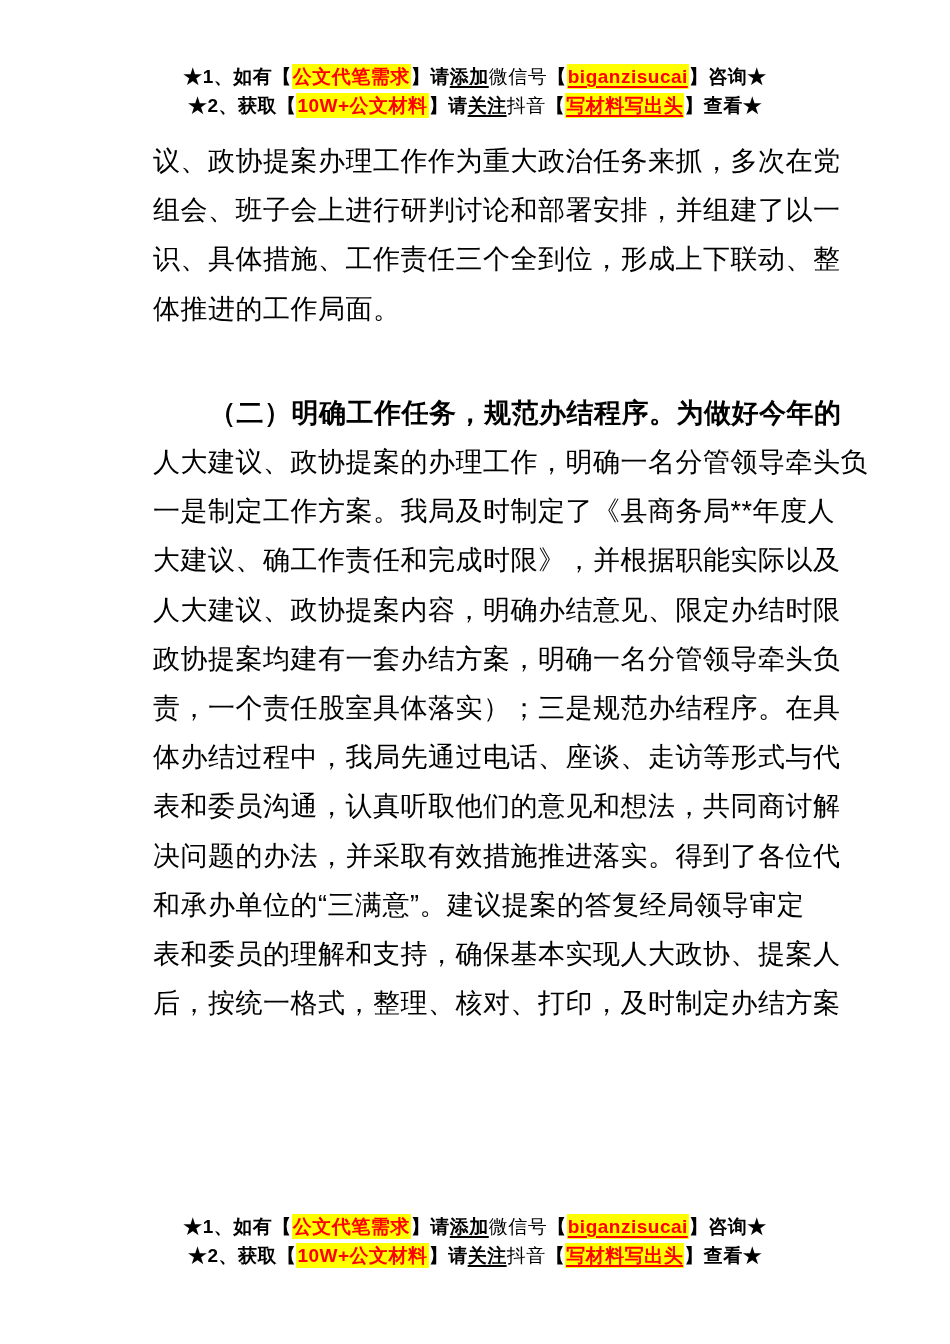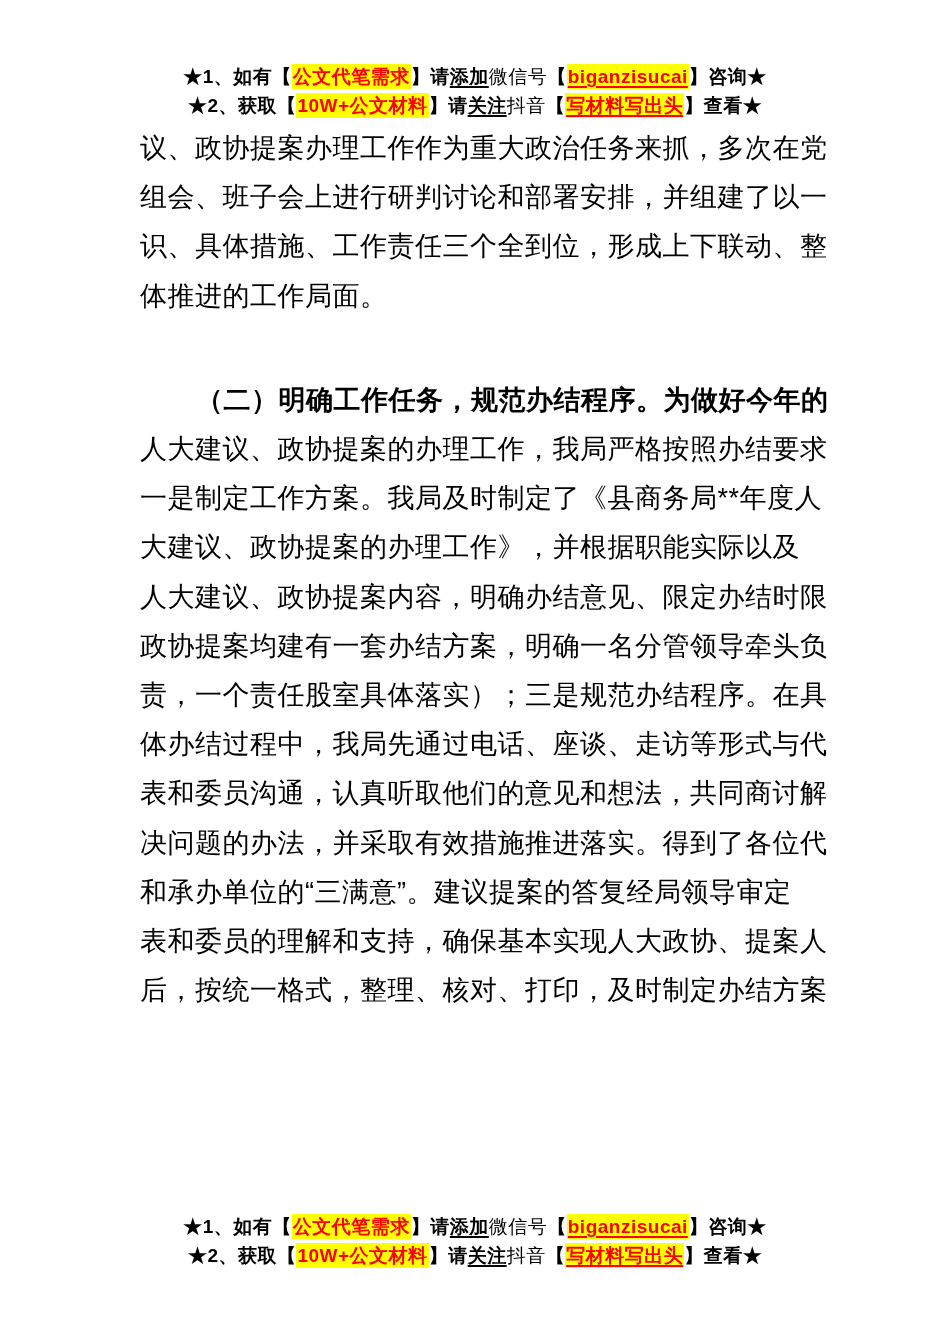--- a/index.html
+++ b/index.html
@@ -30,21 +30,21 @@
   .seg-rhu{font-weight:700;color:#ff0000;background:#ffff00;padding:2px 1px;text-decoration:underline;text-underline-offset:3px;text-decoration-thickness:2px;}
   
   .doc-body{
     position:absolute;
     left:137px;top:121px;width:700px;
     font-size:27px;line-height:49.2px;
     font-weight:400;
     color:#000;
     letter-spacing:0.5px;
   }
-  .para{margin:3px;}
+  .para{margin:16px;}
   .para + .para{margin-top:55px;}
   .bline{white-space:nowrap;}
   .indent-first .bline:first-child{text-indent:56px;font-weight:bold;}
 </style>
 </head>
 <body>
 
 <div class="page">
 
   <div class="promo" style="top:62px;">
@@ -54,23 +54,23 @@
 
   <div class="doc-body" id="doc-body">
       <div class="para">
         <div class="bline">议、政协提案办理工作作为重大政治任务来抓，多次在党</div>
         <div class="bline">组会、班子会上进行研判讨论和部署安排，并组建了以一</div>
         <div class="bline">识、具体措施、工作责任三个全到位，形成上下联动、整</div>
         <div class="bline">体推进的工作局面。</div>
       </div>
       <div class="para indent-first">
         <div class="bline">（二）明确工作任务，规范办结程序。为做好今年的</div>
-        <div class="bline">人大建议、政协提案的办理工作，我局严格按照办结要求</div>
+        <div class="bline">人大建议、政协提案的办理工作，明确一名分管领导牵头负</div>
         <div class="bline">一是制定工作方案。我局及时制定了《县商务局**年度人</div>
-        <div class="bline">大建议、政协提案的办理工作》，并根据职能实际以及</div>
+        <div class="bline">大建议、确工作责任和完成时限》，并根据职能实际以及</div>
         <div class="bline">人大建议、政协提案内容，明确办结意见、限定办结时限</div>
         <div class="bline">政协提案均建有一套办结方案，明确一名分管领导牵头负</div>
         <div class="bline">责，一个责任股室具体落实）；三是规范办结程序。在具</div>
         <div class="bline">体办结过程中，我局先通过电话、座谈、走访等形式与代</div>
         <div class="bline">表和委员沟通，认真听取他们的意见和想法，共同商讨解</div>
         <div class="bline">决问题的办法，并采取有效措施推进落实。得到了各位代</div>
         <div class="bline">和承办单位的“三满意”。建议提案的答复经局领导审定</div>
         <div class="bline">表和委员的理解和支持，确保基本实现人大政协、提案人</div>
         <div class="bline">后，按统一格式，整理、核对、打印，及时制定办结方案</div>
       </div>

